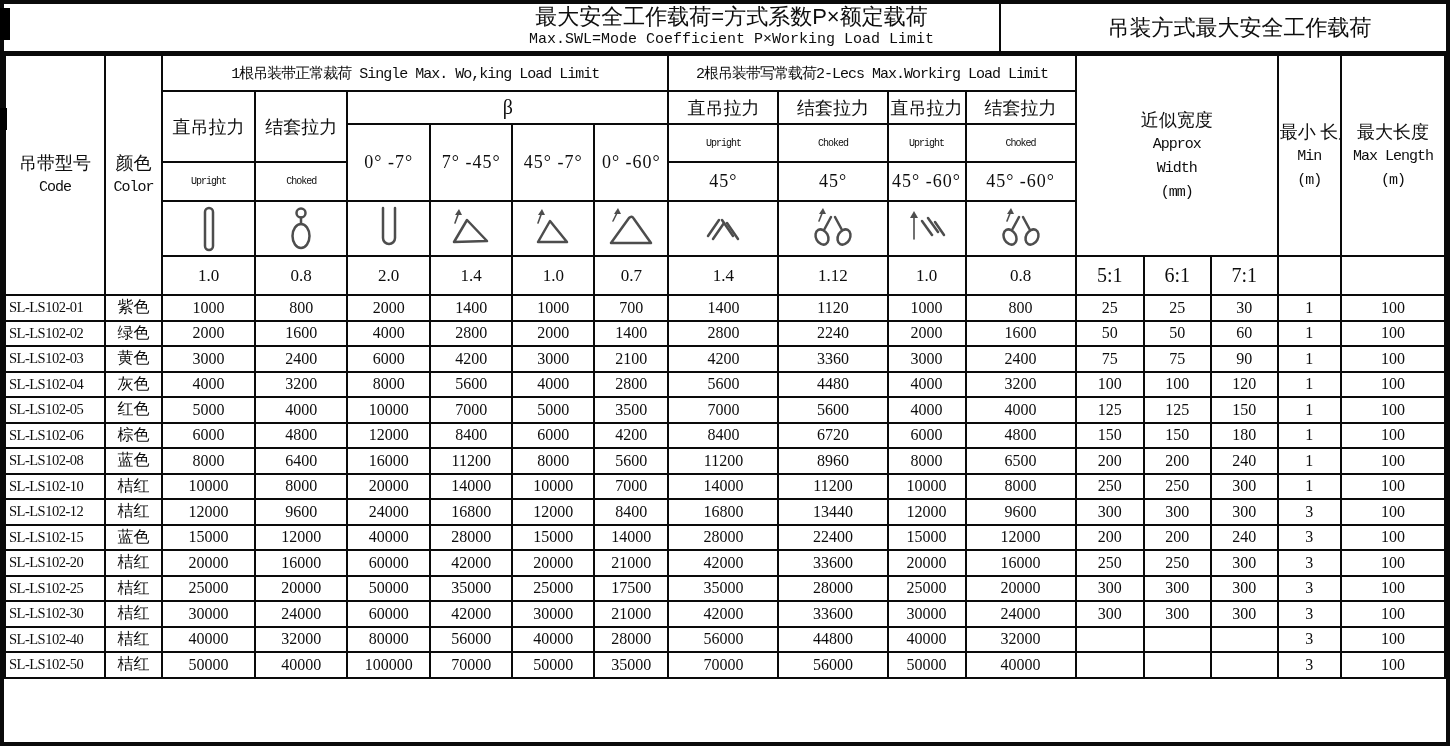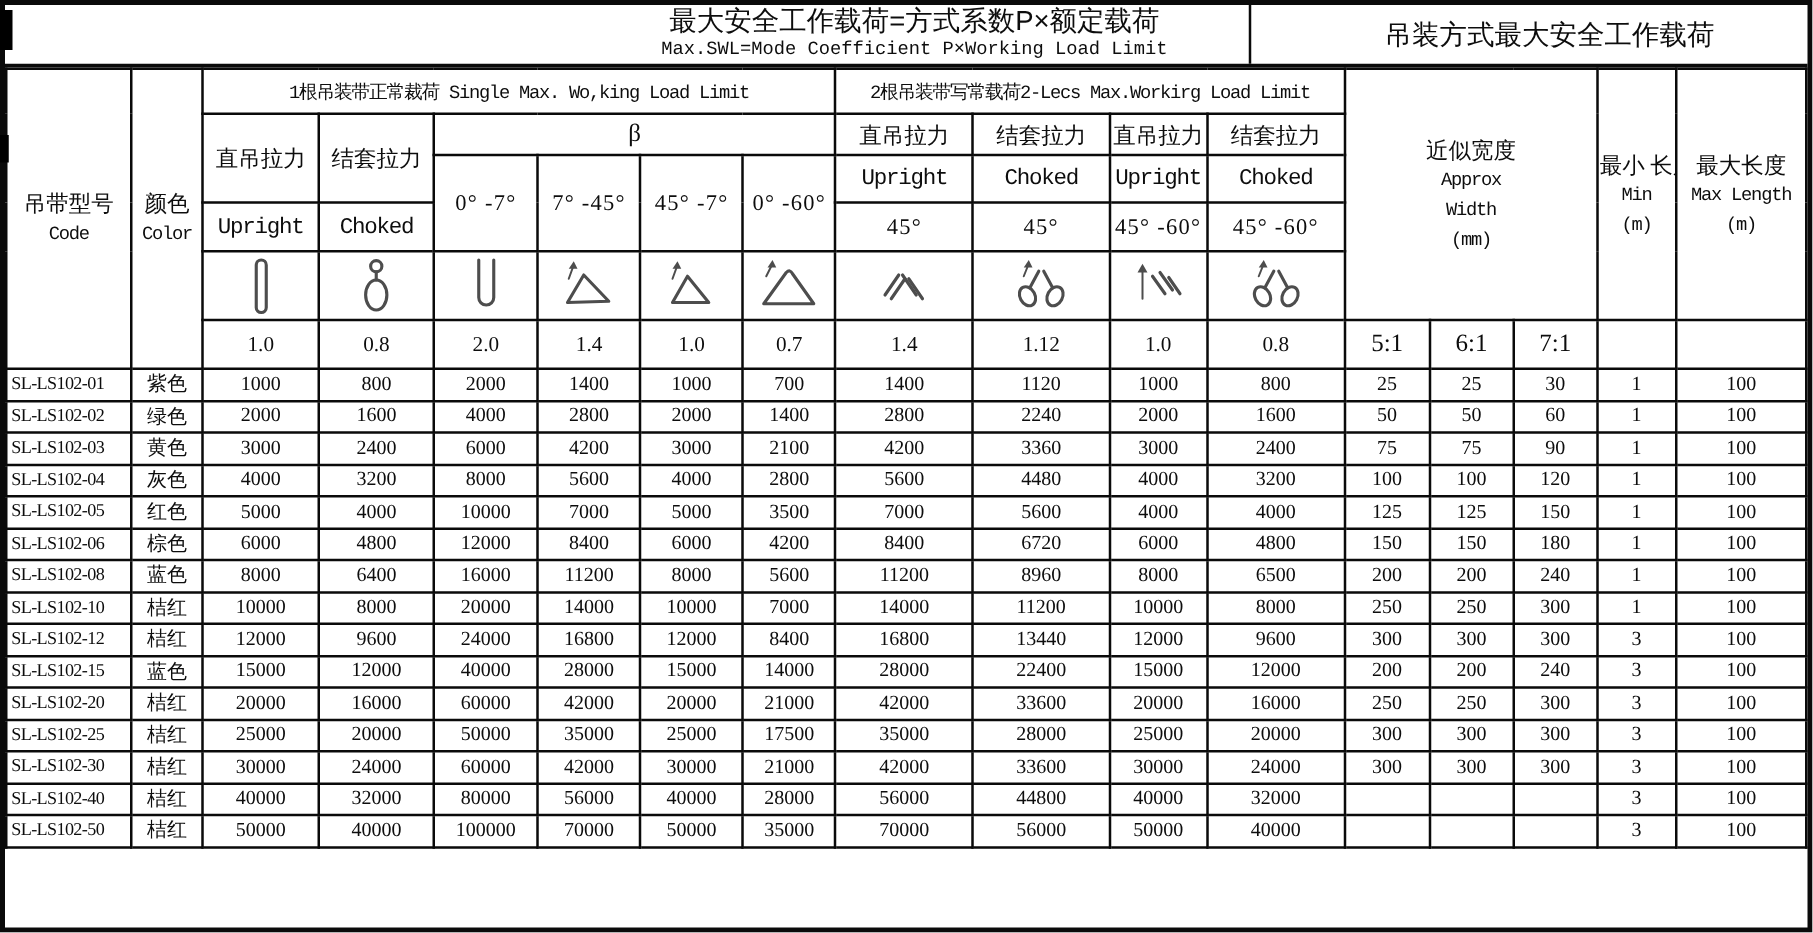--- a/index.html
+++ b/index.html
@@ -27,21 +27,21 @@
   table.spec { border-collapse:collapse; table-layout:fixed; width:1442px; }
   table.spec td { border:2px solid #0a0a0a; text-align:center; vertical-align:middle;
                   padding:0 1px; overflow:hidden; white-space:nowrap; }
 
   tr.hr1 { height:36px; }  tr.hr2 { height:33px; }  tr.hr3 { height:38px; }
   tr.hr4 { height:39px; }  tr.hr5 { height:55px; }  tr.hr6 { height:39px; }
 
   td.group-hd { font-family:"Liberation Mono", monospace; font-size:15px; letter-spacing:-1px; }
   td.zh-label { font-size:18px; font-family:"Liberation Serif", serif; }
   td.zh-bottom { vertical-align:bottom; padding-bottom:2px; }
-  td.en-label { font-family:"Liberation Mono", monospace; font-size:18px; letter-spacing:-1px; }
+  td.en-label { font-family:"Liberation Mono", monospace; font-size:10px; letter-spacing:-1px; }
   td.beta-cell { font-size:20px; }
   td.angle { font-size:18px; letter-spacing:1px; }
   td.tall-hd { font-size:18px; line-height:26px; }
   td.tall-hd .en { font-family:"Liberation Mono", monospace; font-size:15px; letter-spacing:-1px; display:block; line-height:24px; }
   td.coef { font-size:17px; }
   td.ratio { font-size:20px; }
 
   td.icon-cell { vertical-align:middle; }
   td.icon-cell svg { display:block; margin:0 auto; }
   .ink { stroke:#4d4d4d; fill:none; stroke-width:2.5; stroke-linecap:round; stroke-linejoin:round; }

